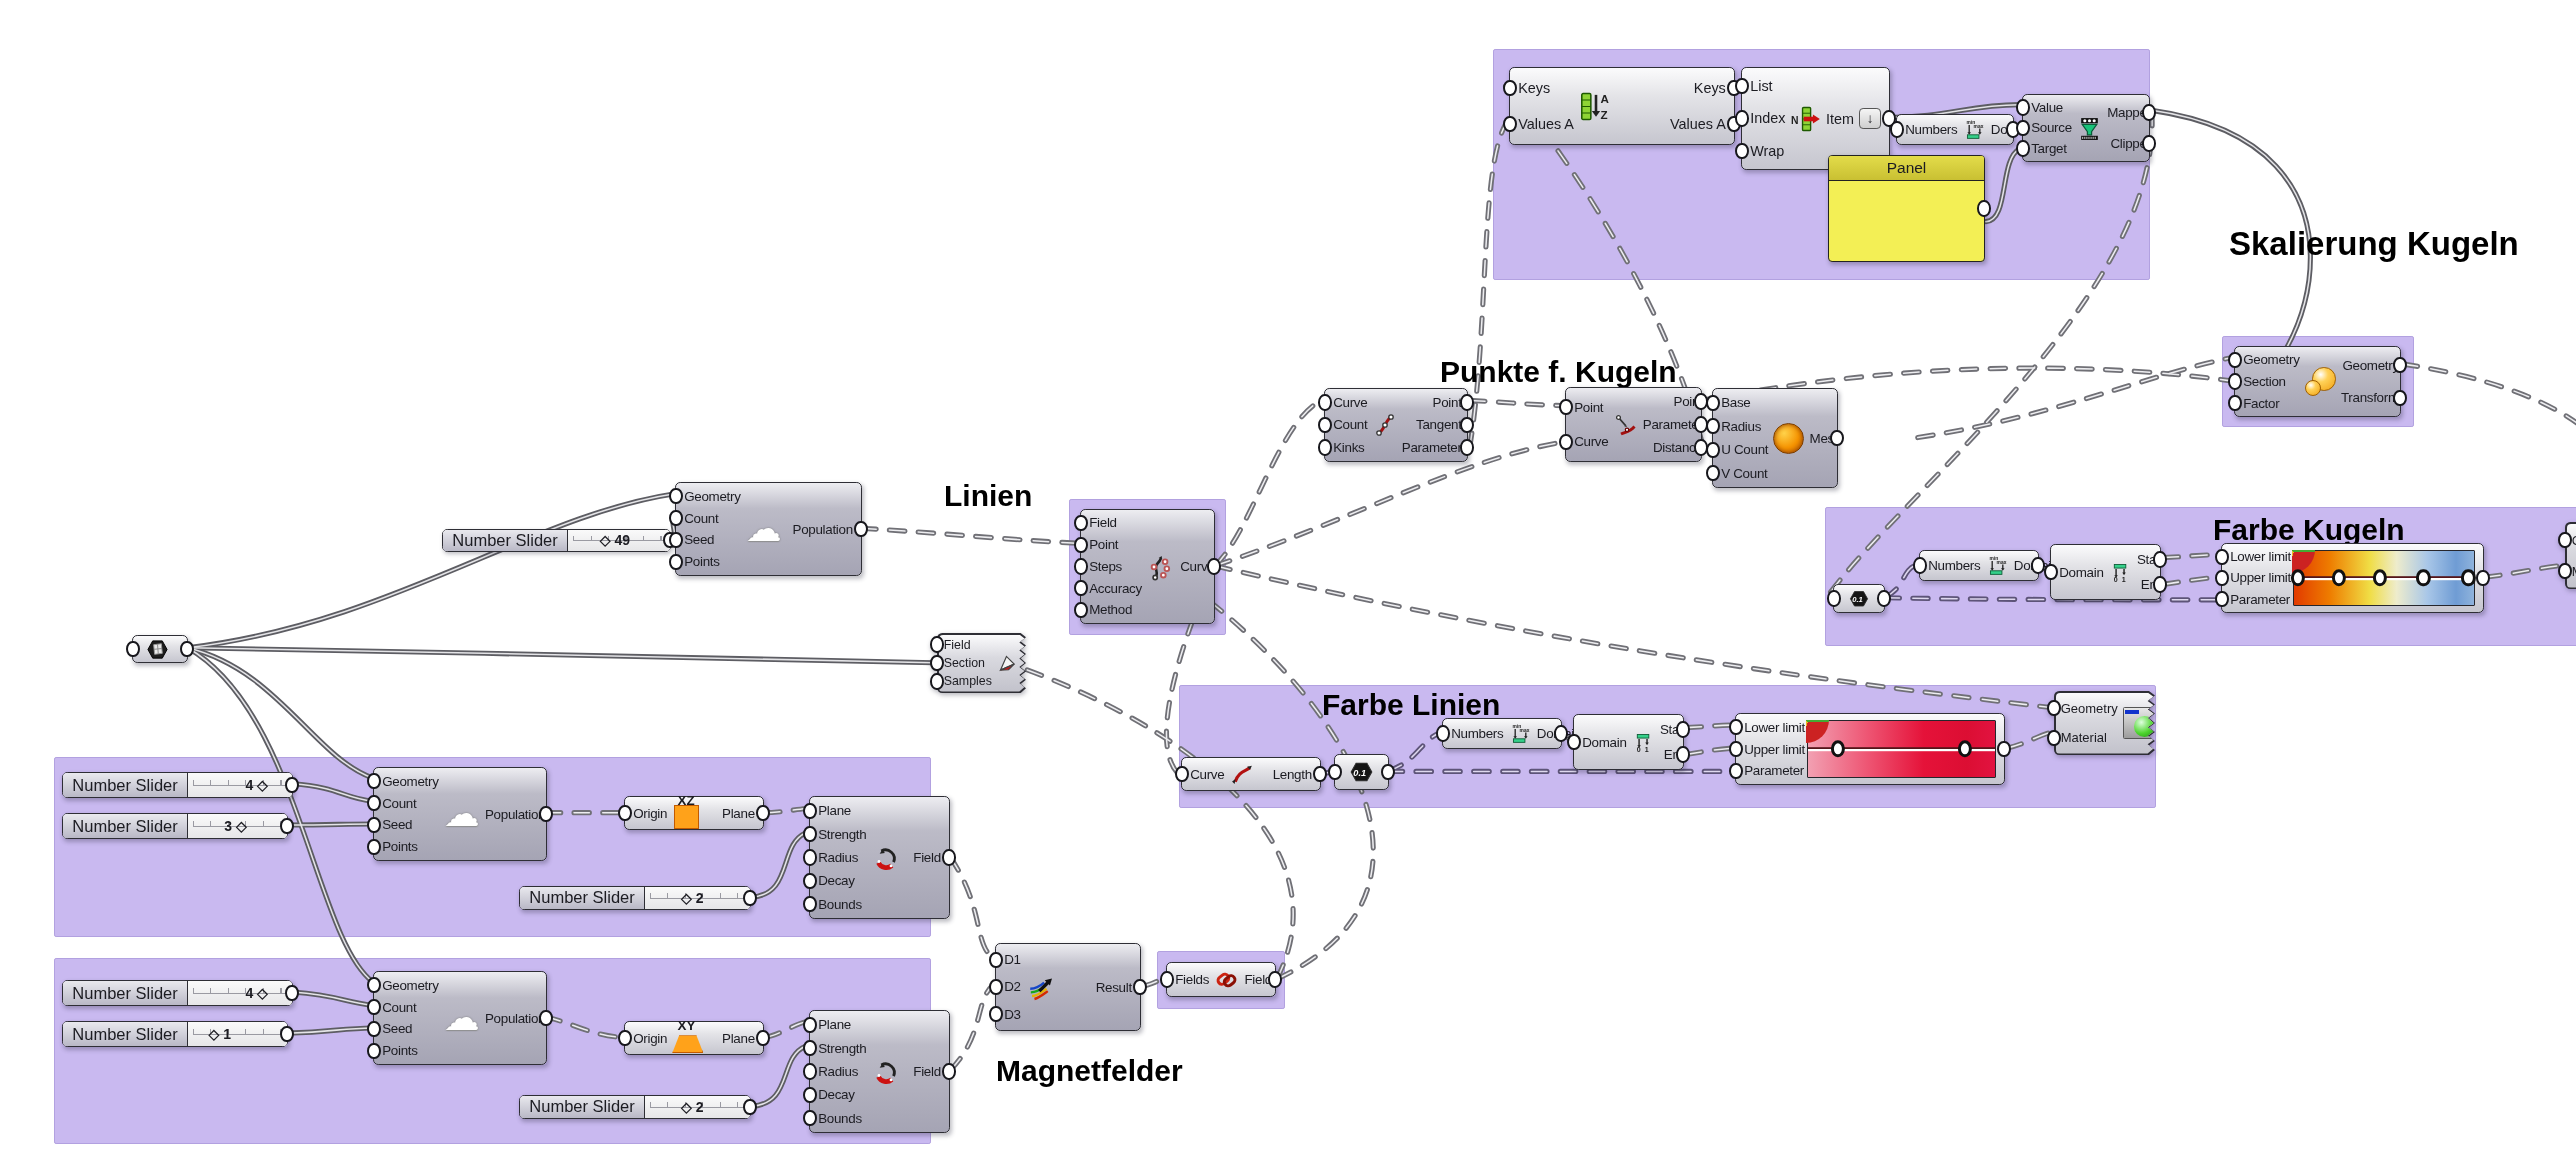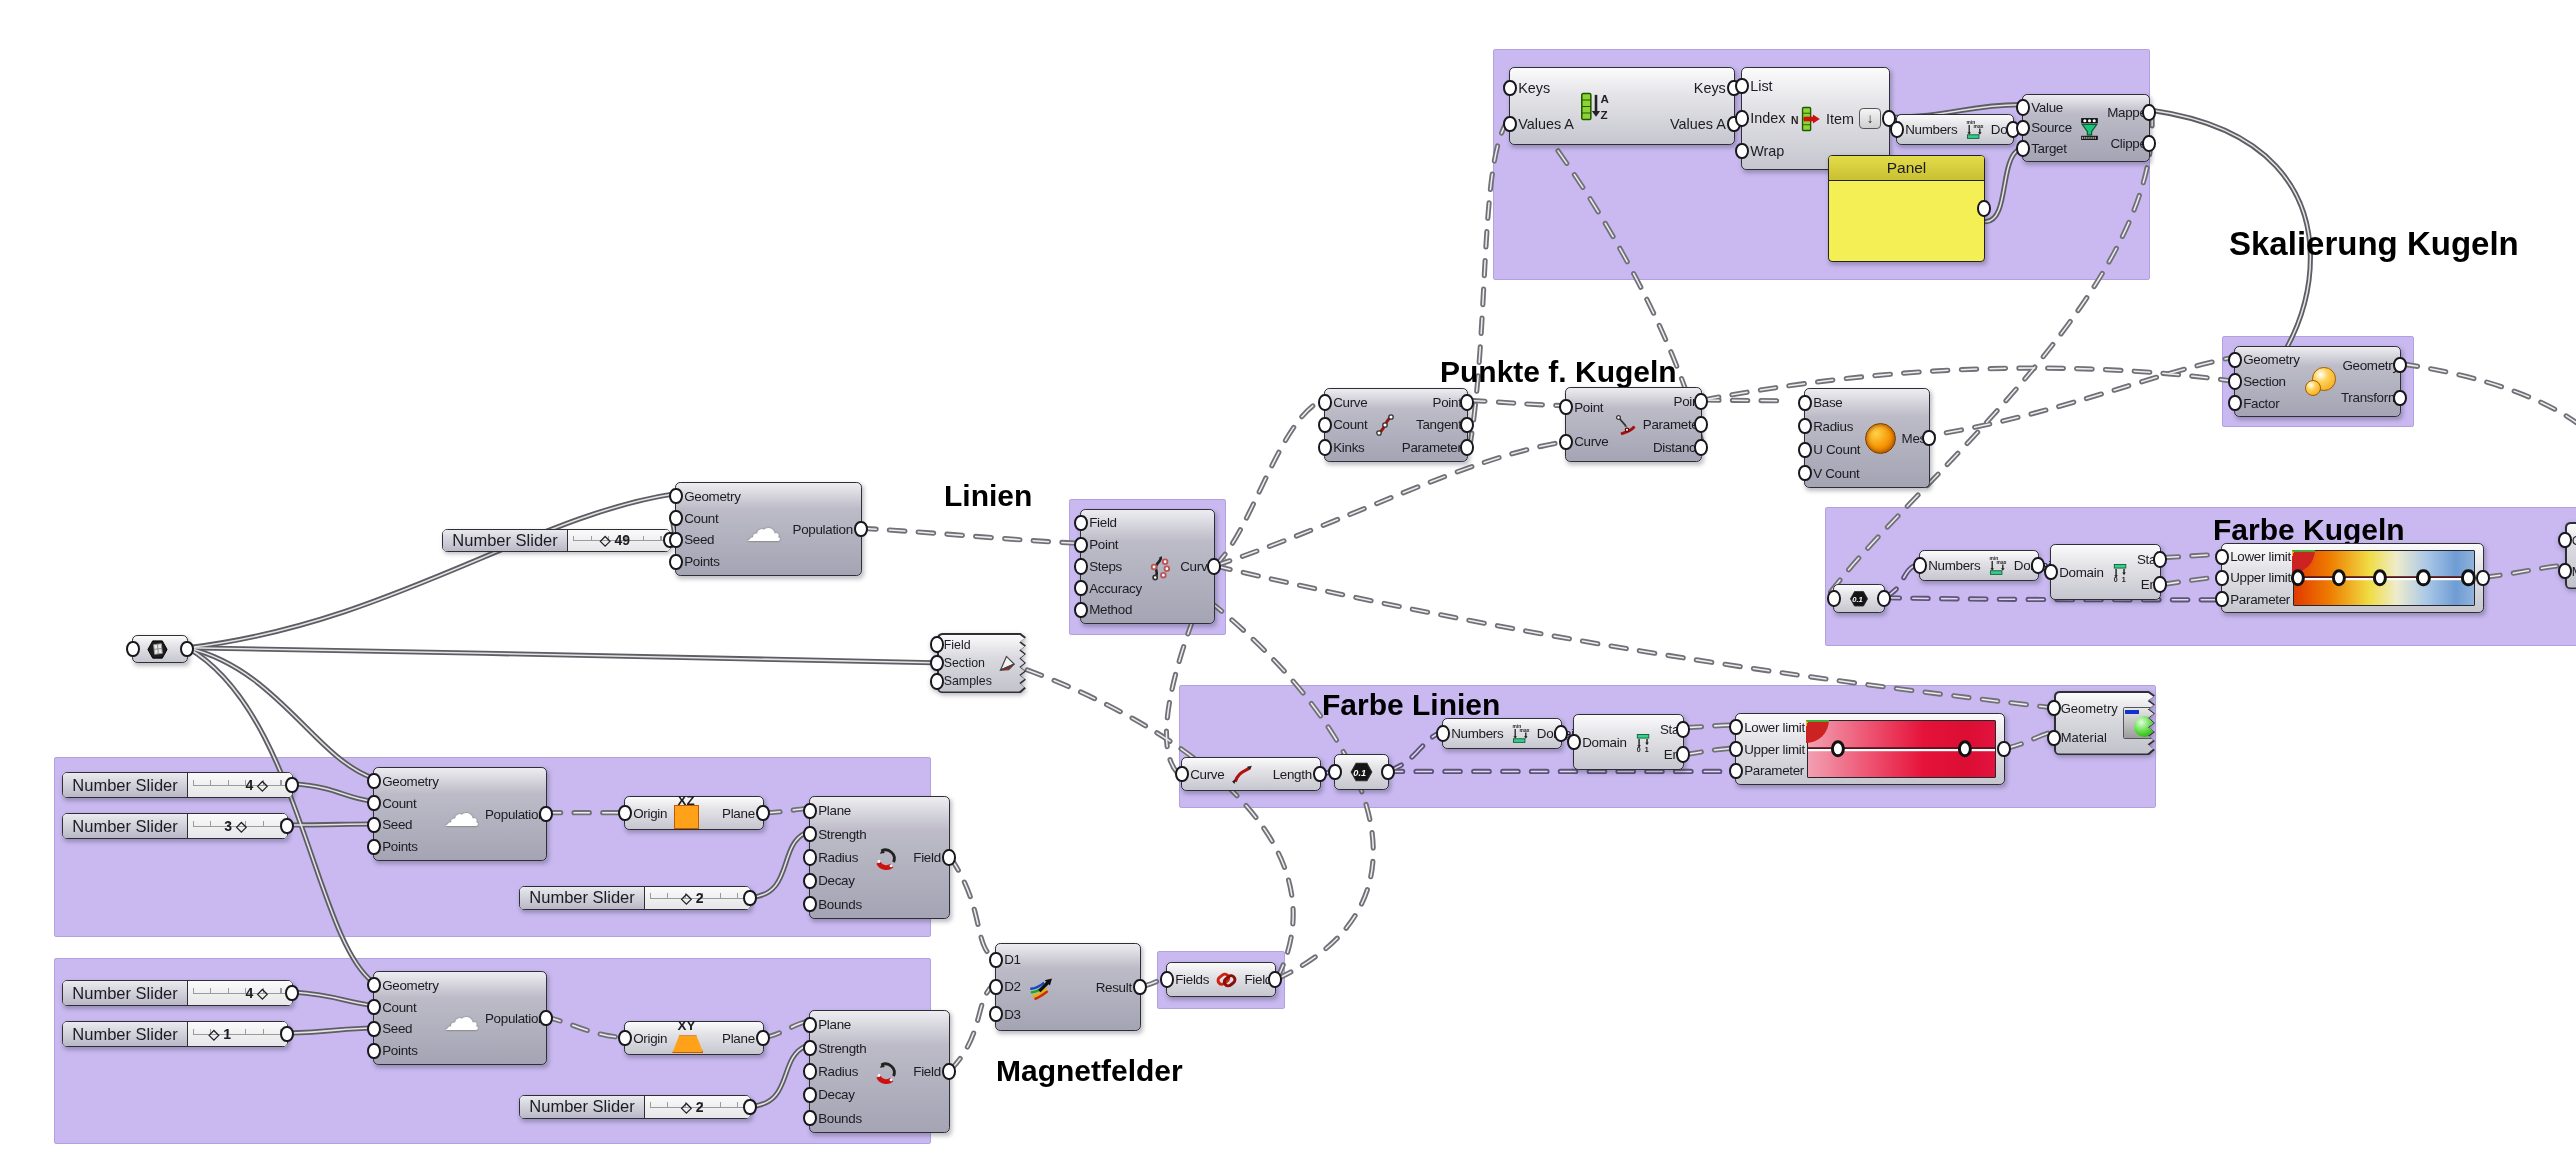--- a/index.html
+++ b/index.html
@@ -544,21 +544,21 @@
       <span class="lbl">Distance</span>
     </div>
   </div>
   <div class="pout">
       <i></i>
       <i></i>
       <i></i>
     </div>
 </div>
 
-<div class="node dark sm" style="left:1804px;top:388px;width:124px;height:98px;">
+<div class="node dark sm" style="left:1712px;top:388px;width:124px;height:98px;">
   <div class="pin">
       <i></i>
       <i></i>
       <i></i>
       <i></i>
     </div>
   <div class="cols">
     <div class="col in">
       <span class="lbl">Base</span>
       <span class="lbl">Radius</span>

